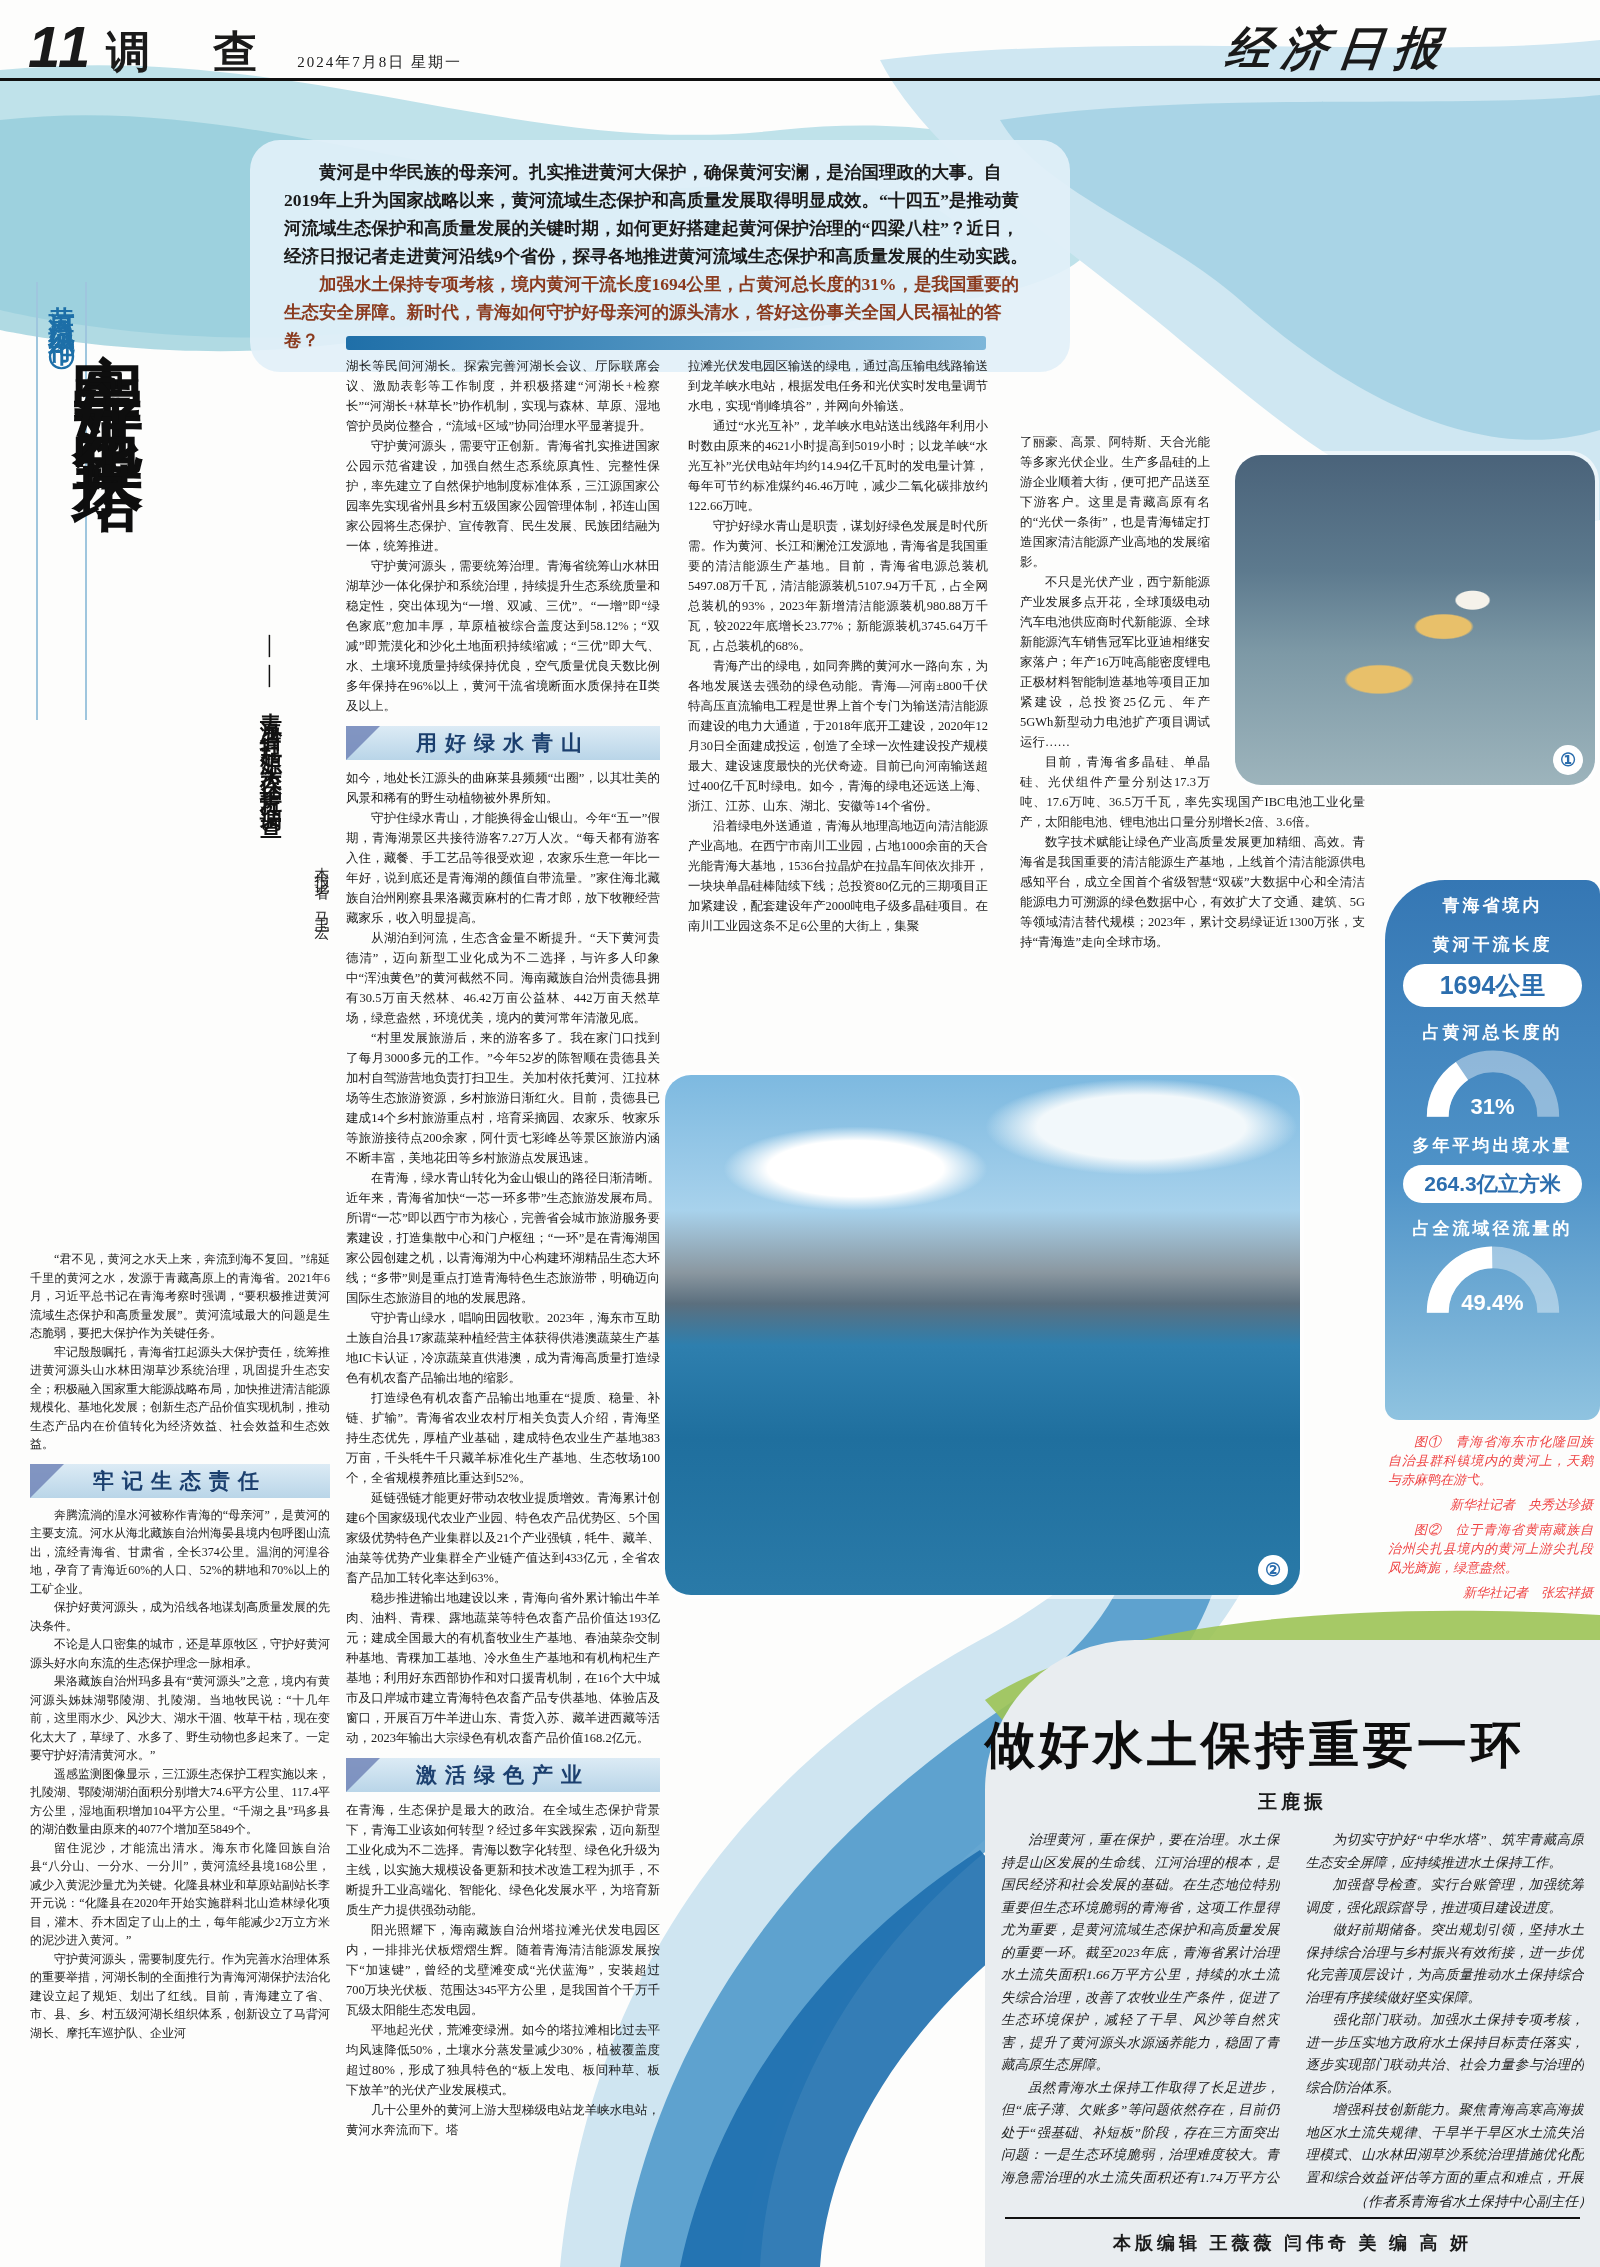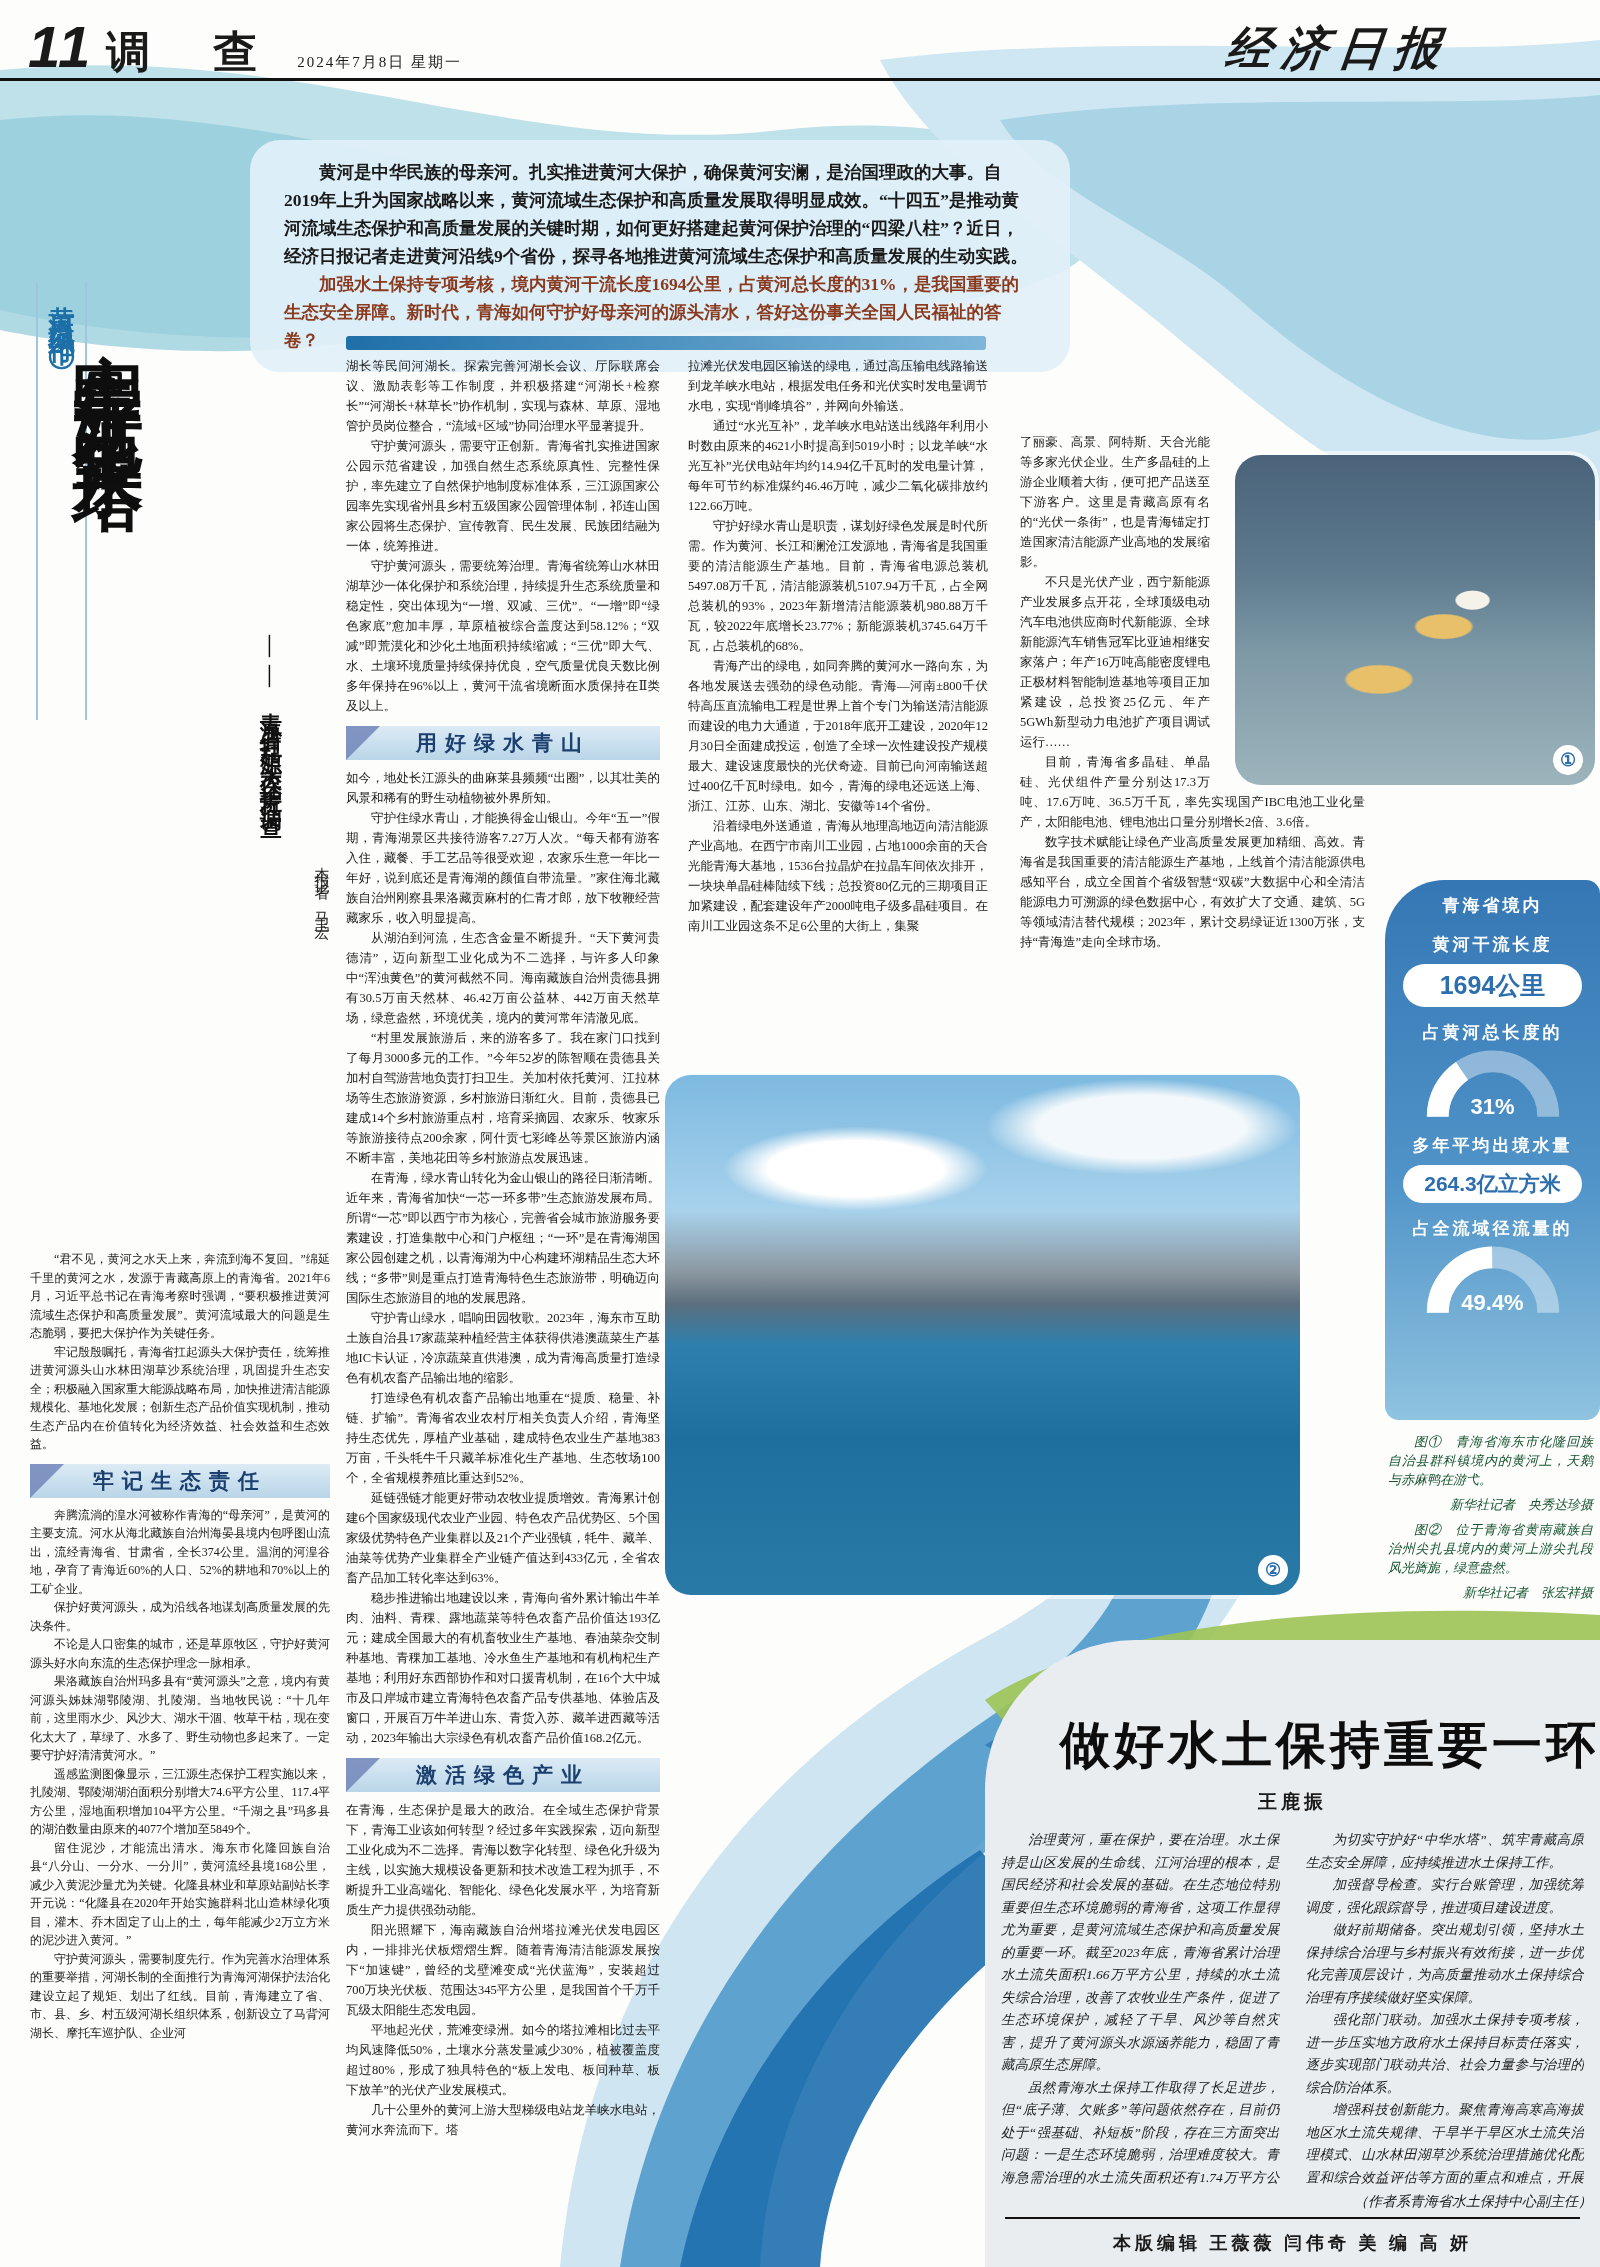--- a/index.html
+++ b/index.html
@@ -50,26 +50,26 @@
   .float-spacer{float:right;}
   
   .info{background:linear-gradient(180deg,#3577b4 0%,#4f93c8 55%,#8fc3e0 100%);border-radius:60px 14px 14px 14px;
         color:#fff;text-align:center;font-family:"Liberation Sans","DejaVu Sans",sans-serif;}
   .info .lab{font-size:17px;font-weight:700;letter-spacing:3px;margin-top:14px;}
   .info .pill{background:#fff;color:#2c6eae;border-radius:22px;margin:8px 18px;padding:5px 0;font-weight:700;}
   .info .pill.big{font-size:25px;}
   .info .pill.mid{font-size:21px;}
   .info .pct{font:700 22px "Liberation Sans",sans-serif;color:#fff;margin-top:-34px;}
   
-  .caps{font:italic 13px/19px "Liberation Serif","DejaVu Serif",serif;color:#14532d;text-align:justify;}
+  .caps{font:italic 13px/19px "Liberation Serif","DejaVu Serif",serif;color:#ef4444;text-align:justify;}
   .caps p{margin:0 0 6px 0;text-indent:2em;}
   .caps .credit{text-align:right;text-indent:0;}
   
   .feature{background:#e9edf0;border-radius:150px 0 0 0;}
-  .f-title{font:900 50px "Liberation Sans","DejaVu Sans",sans-serif;letter-spacing:4px;color:#0d0d0d;text-align:right;}
+  .f-title{font:900 50px "Liberation Sans","DejaVu Sans",sans-serif;letter-spacing:4px;color:#0d0d0d;text-align:left;}
   .f-author{font:700 19px "Liberation Serif",serif;text-align:center;letter-spacing:4px;margin-top:10px;}
   .f-cols{display:flex;gap:26px;font:italic 13.5px/22.5px "Liberation Serif","DejaVu Serif",serif;text-align:justify;}
   .f-cols>div{flex:1;overflow:hidden;}
   .f-cols p{margin:0;text-indent:2em;}
   .f-note{font:italic 14px "Liberation Serif",serif;text-align:right;margin-top:8px;padding-right:8px;}
   .editors{border-top:2px solid #111;margin-top:12px;padding-top:12px;text-align:center;
            font:700 18px "Liberation Serif",serif;letter-spacing:4px;}
 </style>
 </head>
 <body>

